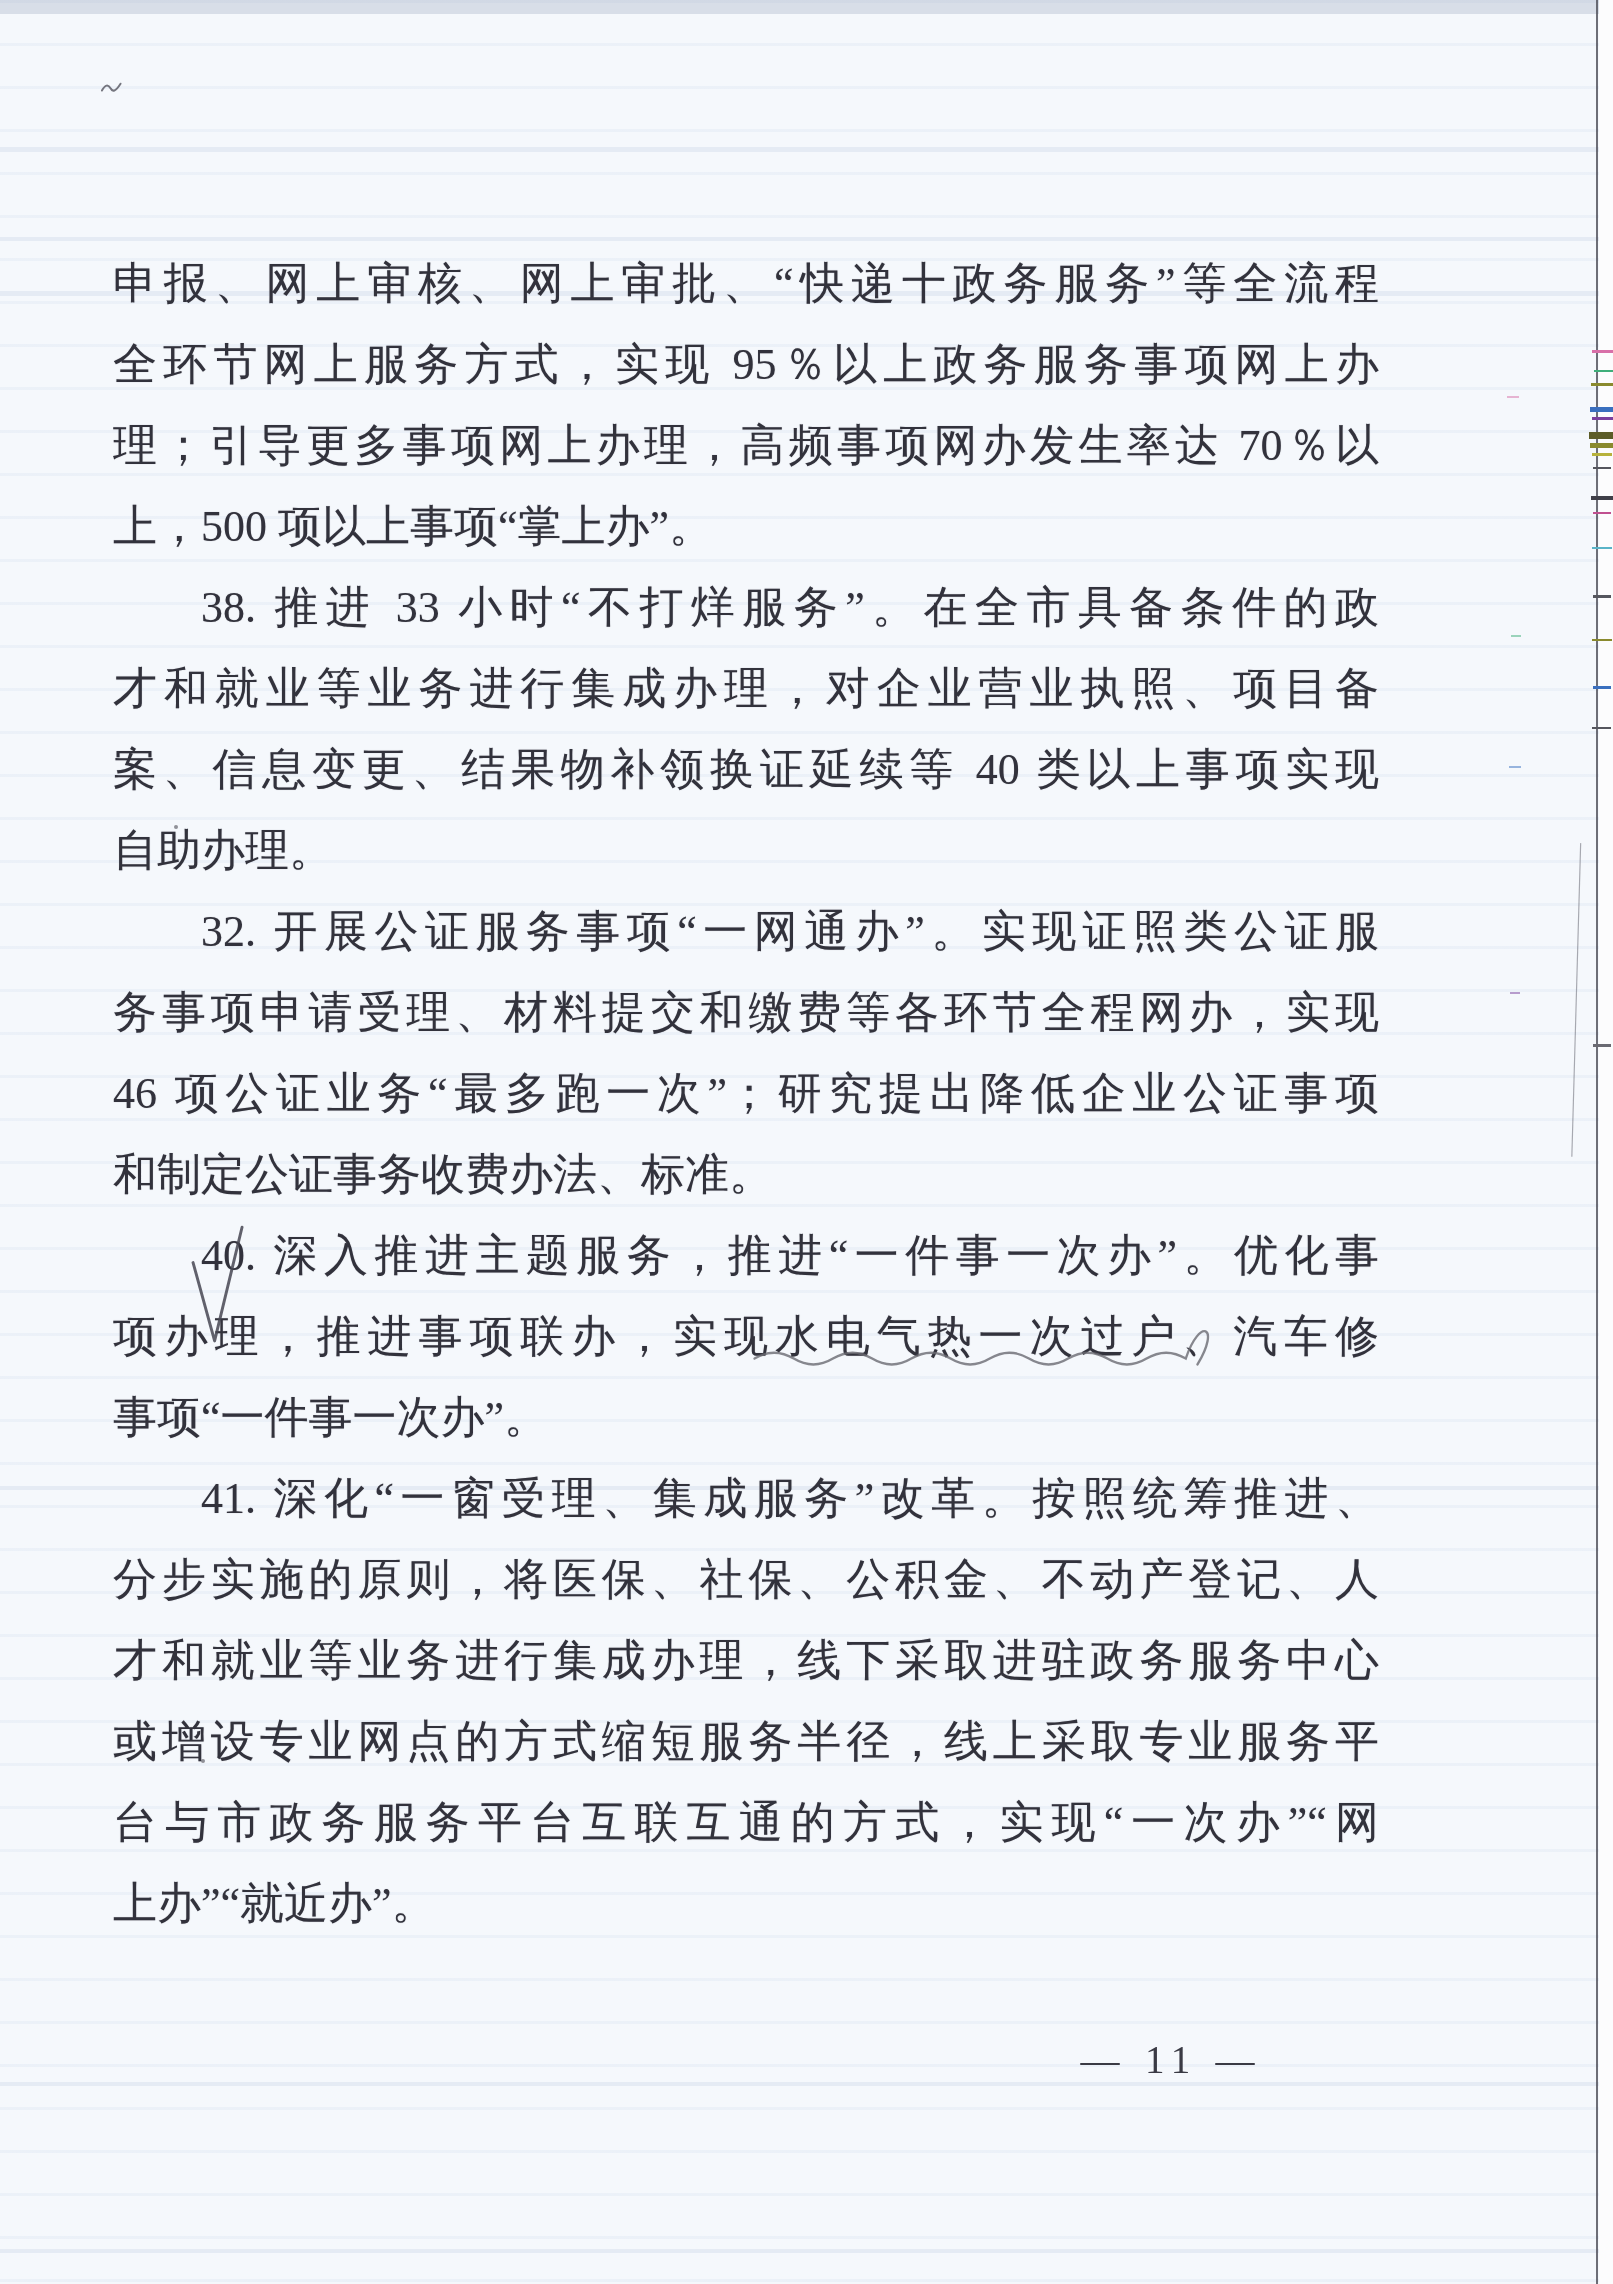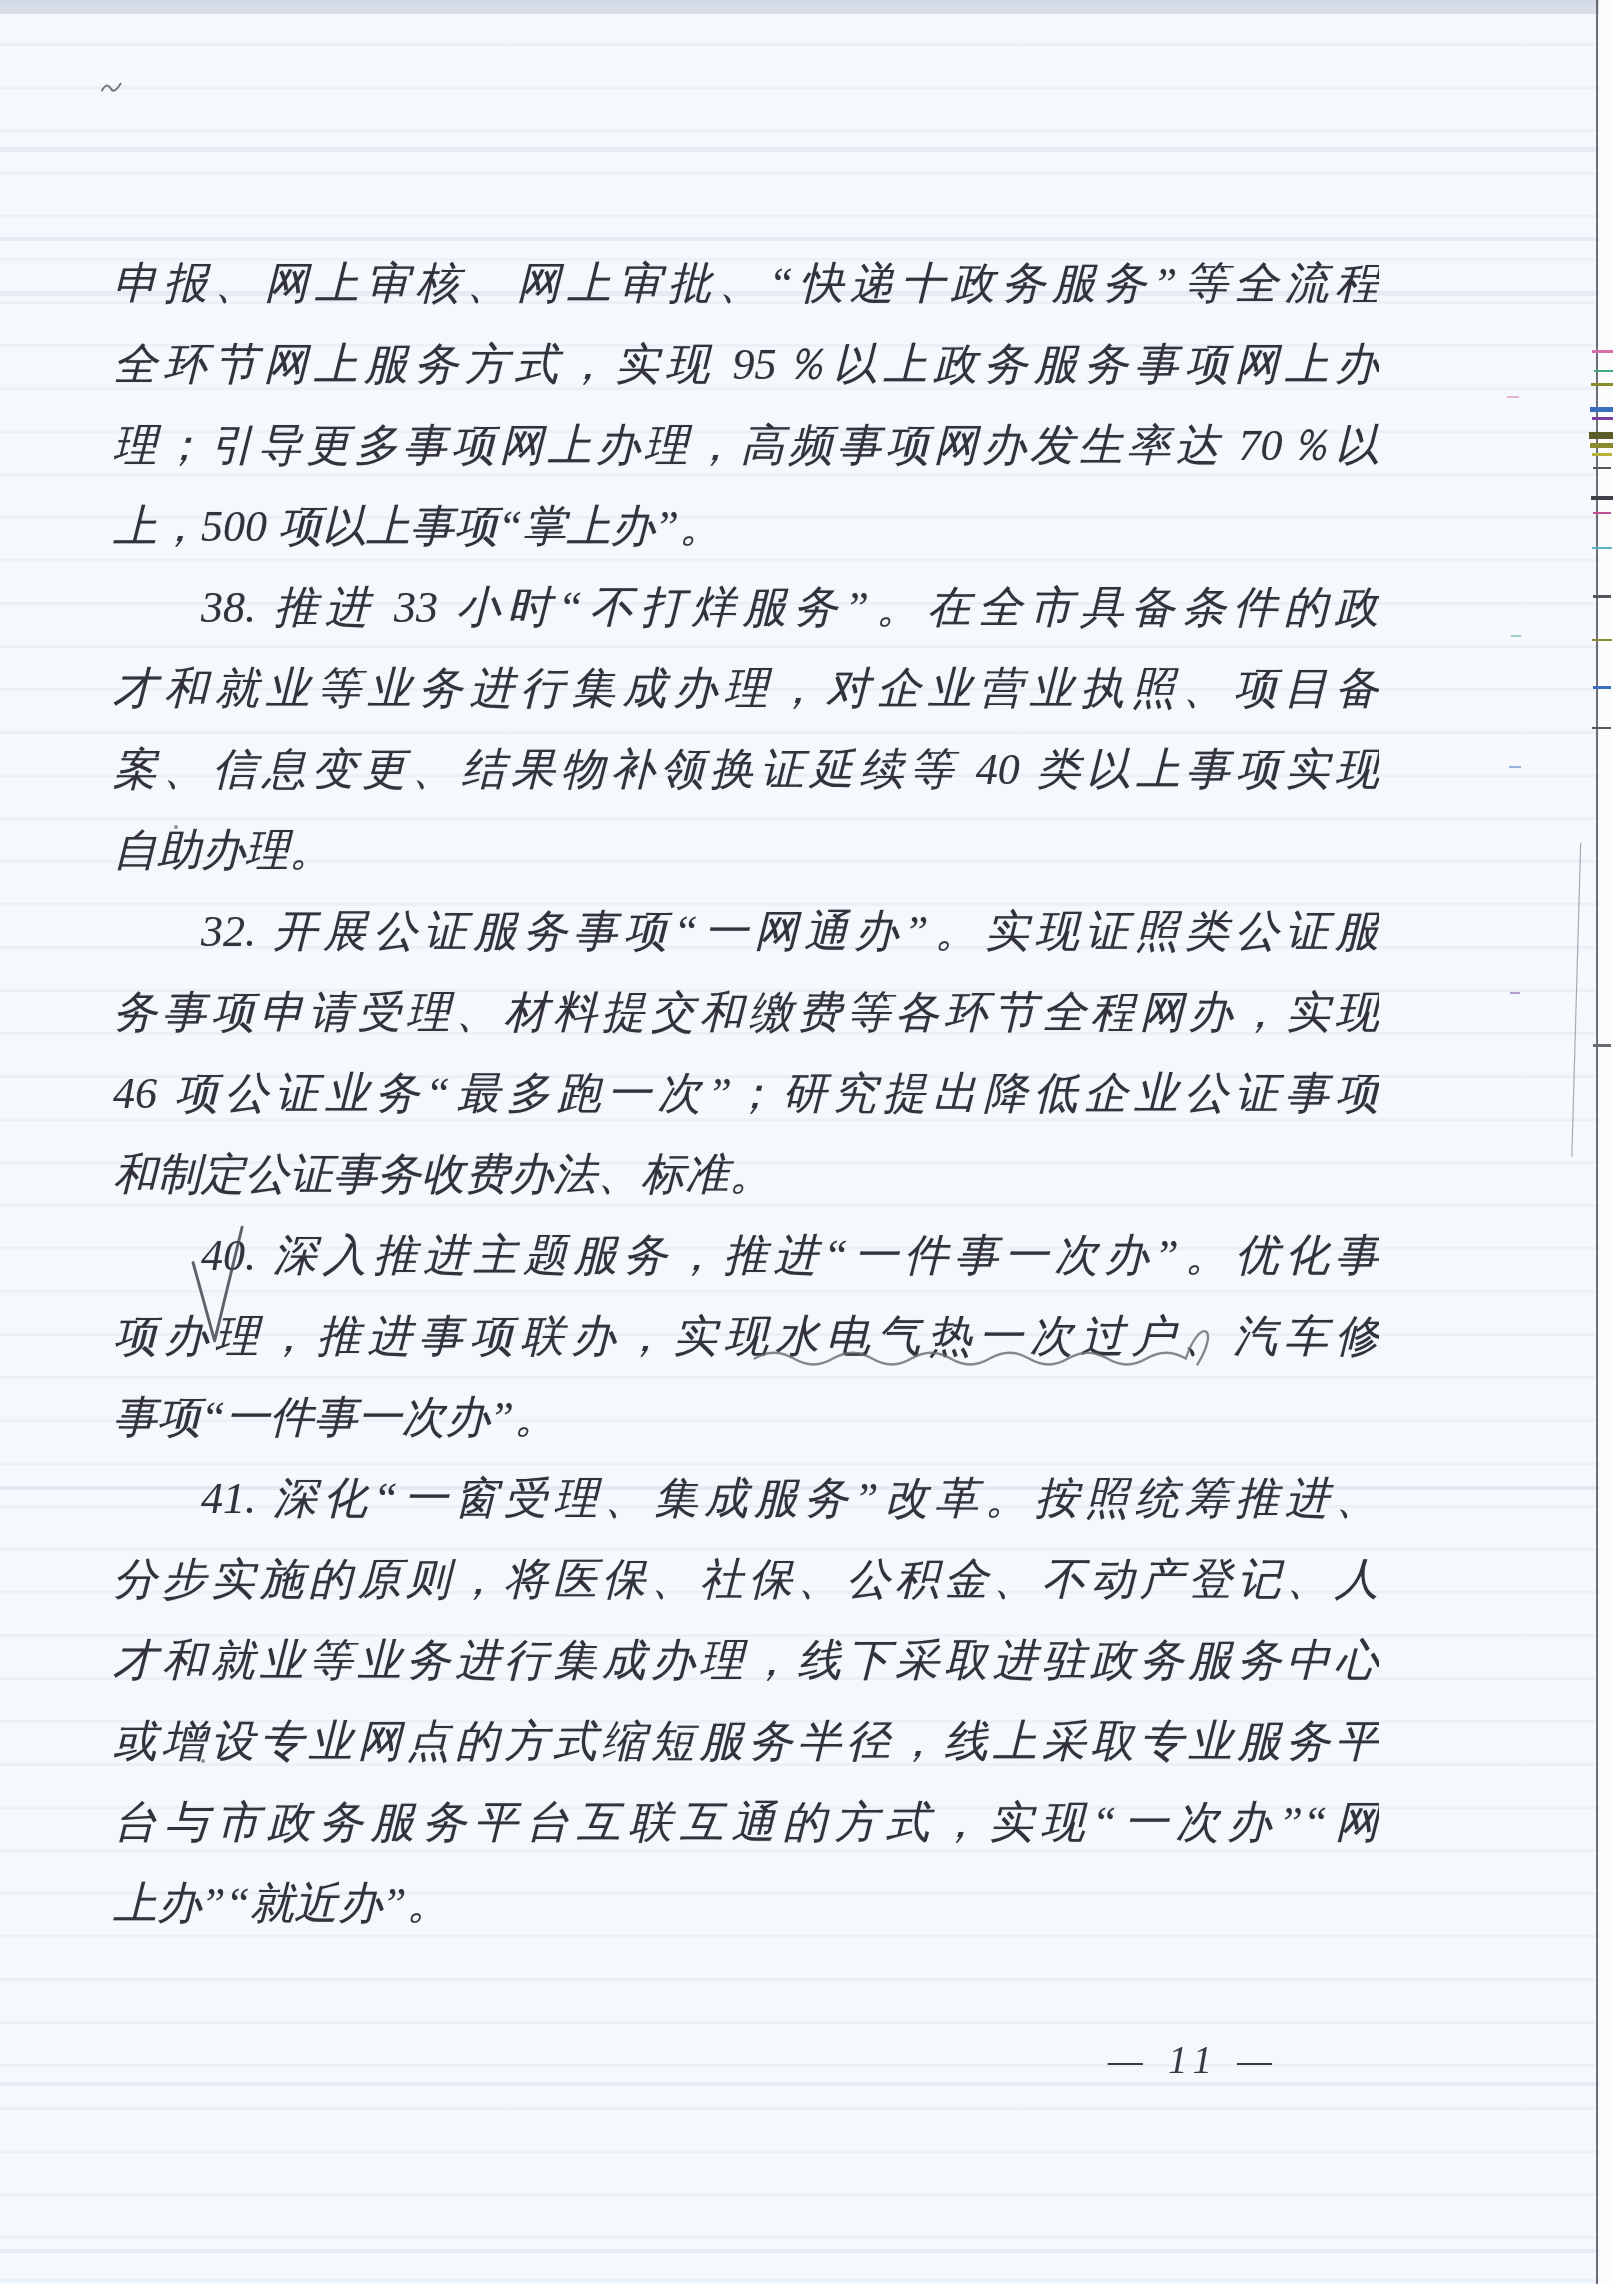--- a/index.html
+++ b/index.html
@@ -1,35 +1,35 @@
 <!DOCTYPE html>
 <html style="--paper: #f5f8fc; --ink: #32323c; --annotation: #52525c; --scan-line: #4b4b55;"><head>
 <meta charset="utf-8">
 <style>
   :root{
     --paper:#f5f8fc; --ink:#32323c; --annotation:#52525c; --scan-line:#4b4b55;
   }
   html,body{margin:0;padding:0;}
   body{width:1613px;height:2285px;background:#eef1f6;font-family:"Liberation Serif","DejaVu Serif",serif;}
-  .page{position:relative;width:1613px;height:2285px;background:var(--paper);overflow:hidden;font-style:italic;}
+  .page{position:relative;width:1613px;height:2285px;background:var(--paper);overflow:hidden;}
   
   .scan-texture{position:absolute;inset:0;pointer-events:none;
     background:repeating-linear-gradient(180deg, rgba(186,204,228,0.16) 0 2.9px, rgba(186,204,228,0) 2.9px 43px);}
   .scan-band{position:absolute;left:0;width:100%;background:rgba(172,192,220,0.22);pointer-events:none;}
   .scan-band.top{background:rgba(150,162,184,0.30);}
   
   .text-block{position:absolute;left:113px;top:243px;width:1266px;color:var(--ink);}
   .line{height:81px;line-height:81px;font-size:44px;white-space:nowrap;
     text-shadow:0 0 1px rgba(50,50,60,0.35);}
   .line.full{white-space:normal;text-align:justify;text-align-last:justify;text-justify:inter-character;
     overflow:hidden;}
   .line.short{text-align:left;}
   .line.first{text-indent:88px;}
   
-  .page-number{position:absolute;left:1108px;top:2037px;width:255px;text-align:left;
+  .page-number{position:absolute;left:1044px;top:2037px;width:255px;text-align:center;
     font-size:39px;letter-spacing:7.8px;color:#3a3a44;}
   
   .annotations{position:absolute;left:0;top:0;width:1613px;height:2285px;pointer-events:none;}
   .edge-line{position:absolute;top:0;left:1596px;width:2px;height:2285px;background:var(--scan-line);opacity:.8;}
   .right-margin{position:absolute;top:0;left:1599px;width:14.7px;height:2285px;background:#fcfcfd;}
   .tick{position:absolute;pointer-events:none;}
   .dot{position:absolute;width:3.9px;height:3.9px;border-radius:50%;background:rgba(60,60,70,0.55);}
 </style>
 </head>
 <body>

